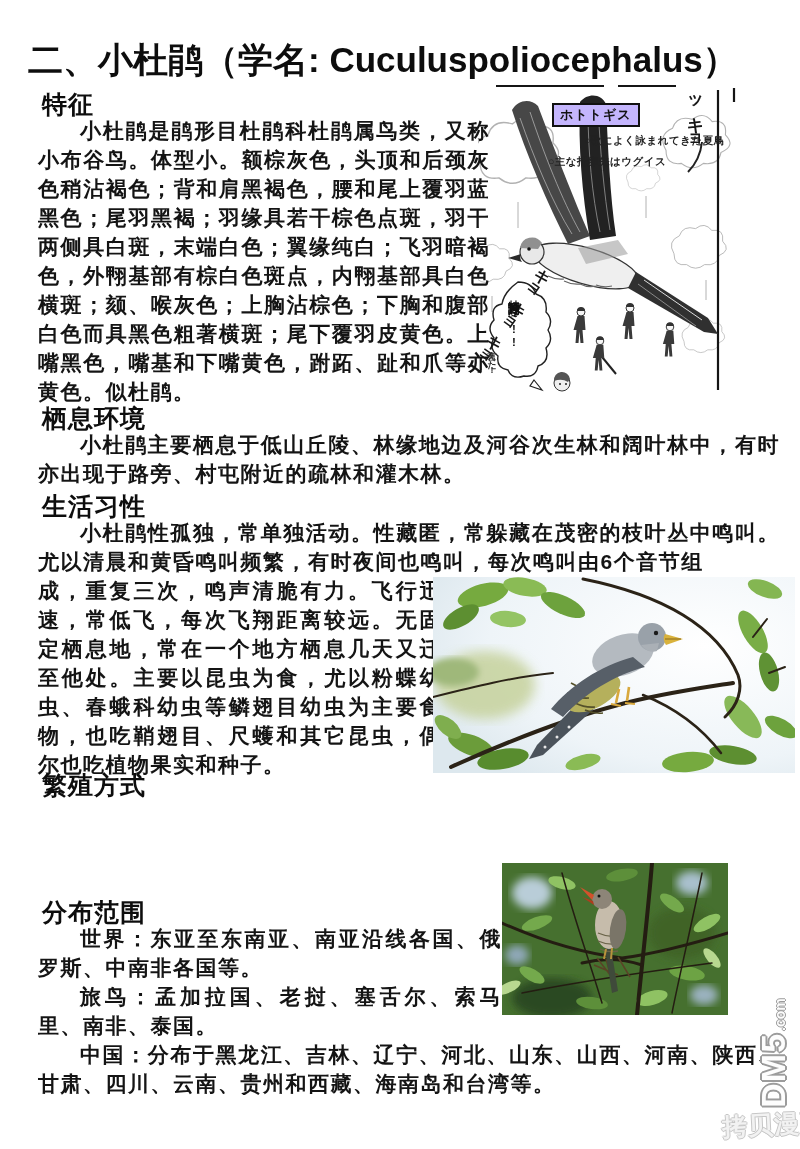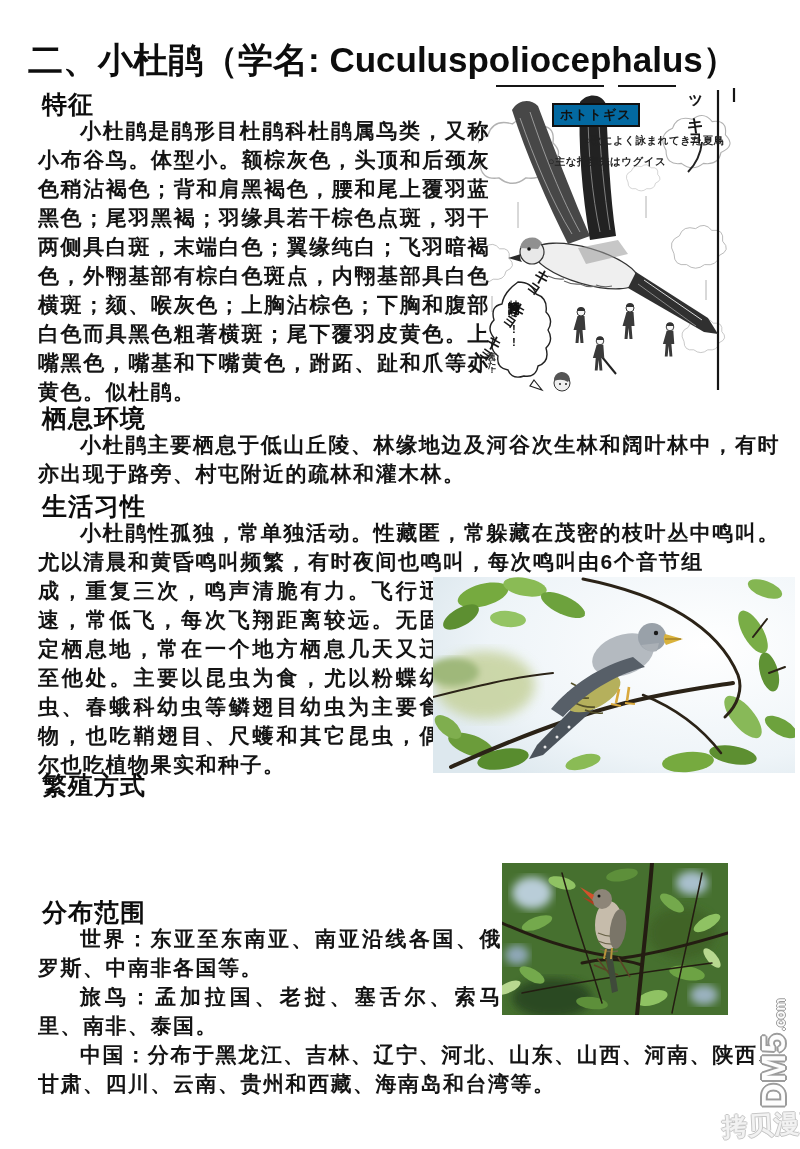--- a/index.html
+++ b/index.html
@@ -20,21 +20,21 @@
   .p-behavior-b{left:30px;top:568px;width:404px;}
   .h-breeding{left:30px;top:757px;}
   .p-breeding{left:30px;top:789px;width:742px;}
   .h-range{left:30px;top:884px;}
   .p-world{left:30px;top:916px;width:464px;}
   .p-migrant{left:30px;top:974px;width:464px;}
   .p-china{left:30px;top:1032px;width:742px;}
   
   .manga{position:absolute;left:478px;top:84px;width:262px;height:312px;background:#fff;}
   .manga .ov{position:absolute;}
-  .m-label{left:74px;top:19px;border:2px solid #111;background:#0369a1;font-size:13px;font-weight:bold;
+  .m-label{left:74px;top:19px;border:2px solid #111;background:#c4b5fd;font-size:13px;font-weight:bold;
            padding:1px 6px;letter-spacing:1px;color:#111;}
   .m-note{font-size:10.5px;font-weight:bold;color:#222;letter-spacing:0.5px;}
   .m-n1{left:70px;top:50px;margin-left:36px;}
   .m-n2{left:70px;top:71px;}
   .vtx{writing-mode:vertical-rl;text-orientation:upright;}
   .m-sfx-top{left:206px;top:2px;font-size:17px;font-weight:bold;color:#161616;}
   .m-sfx-mid{left:64px;top:178px;font-size:16px;font-weight:bold;color:#161616;
              transform:rotate(36deg);transform-origin:top center;letter-spacing:2px;}
   .m-bubble-text{left:28px;top:207px;font-size:11.5px;font-weight:bold;height:104px;color:#111;letter-spacing:1px;}
   .m-bubble-side{left:7px;top:260px;font-size:9px;font-weight:bold;color:#333;}

